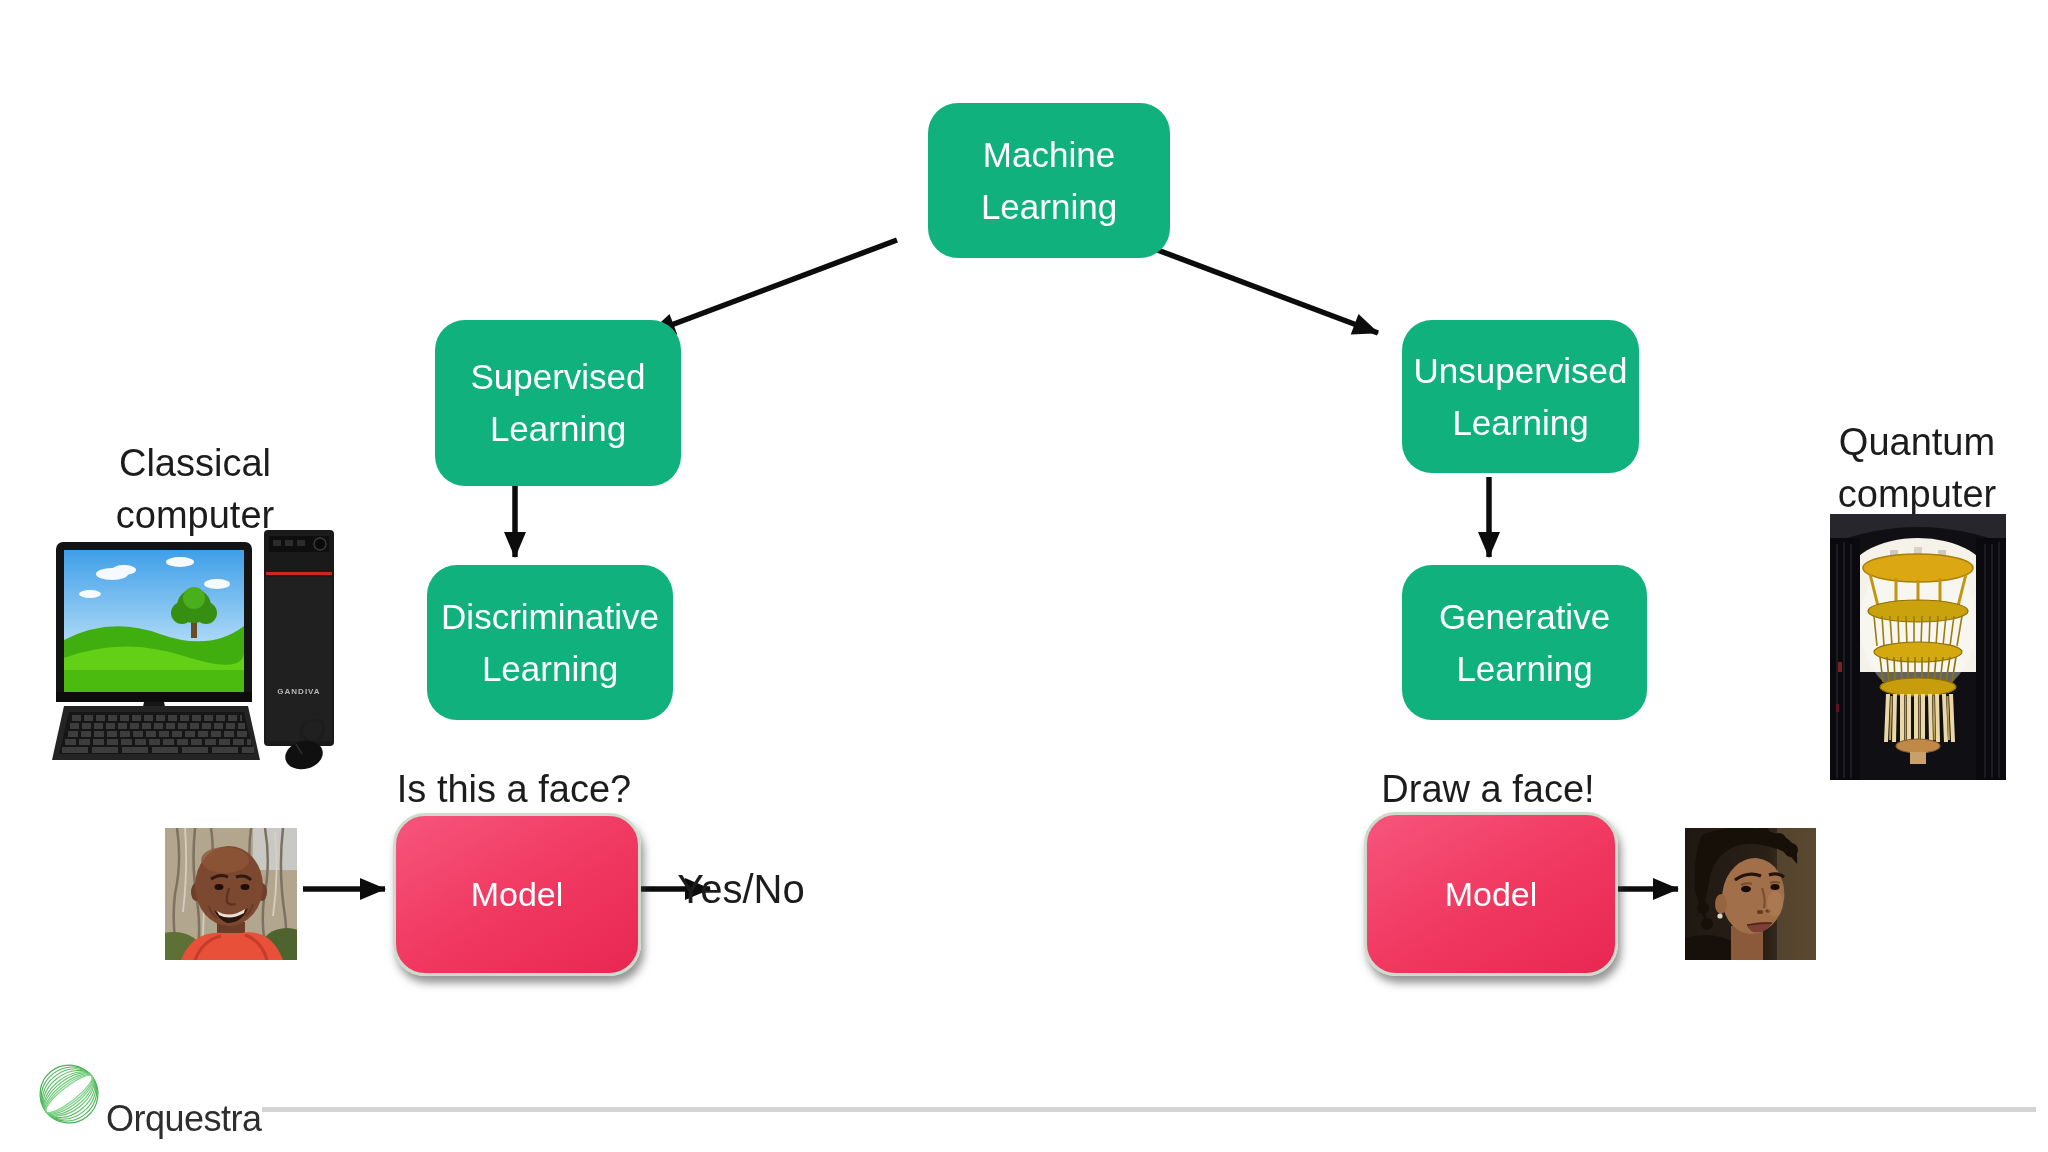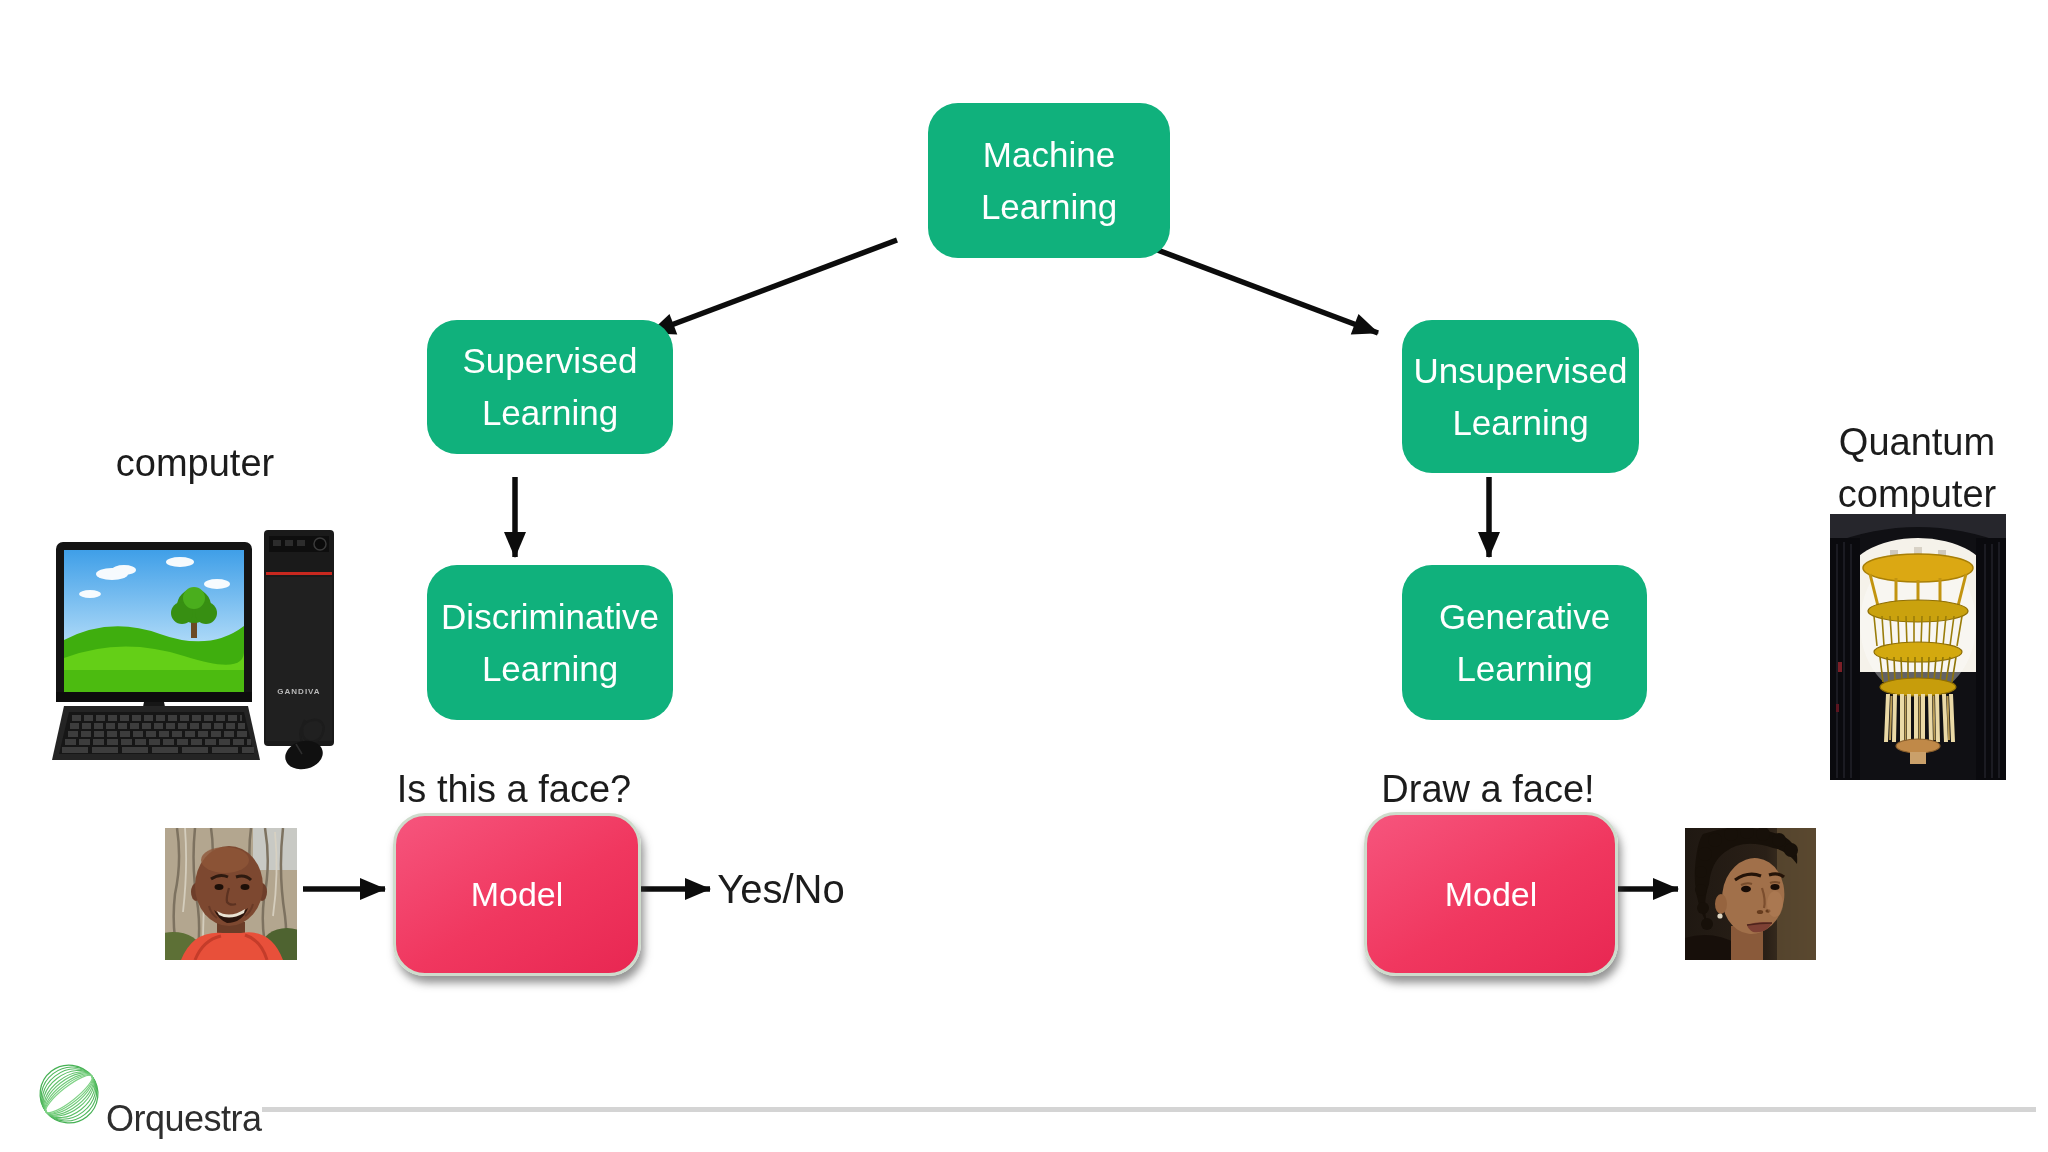--- a/index.html
+++ b/index.html
@@ -40,56 +40,57 @@
       <line x1="640" y1="889" x2="710" y2="889" marker-end="url(#ah)"></line>
       <line x1="1616" y1="889" x2="1678" y2="889" marker-end="url(#ah)"></line>
     </g>
   </svg>
 
   <div class="gnode" style="left:893px;top:103px;width:242px;height:155px">
     <div class="nline">Machine</div>
     <div class="nline">Learning</div>
   </div>
 
-  <div class="gnode" style="left:392px;top:320px;width:246px;height:134px">
+  <div class="gnode" style="left:400px;top:320px;width:246px;height:166px">
     <div class="nline">Supervised</div>
     <div class="nline">Learning</div>
   </div>
 
   <div class="gnode" style="left:1367px;top:320px;width:237px;height:153px">
     <div class="nline">Unsupervised</div>
     <div class="nline">Learning</div>
   </div>
 
   <div class="gnode" style="left:392px;top:565px;width:246px;height:155px">
     <div class="nline">Discriminative</div>
     <div class="nline">Learning</div>
   </div>
 
   <div class="gnode" style="left:1367px;top:565px;width:245px;height:155px">
     <div class="nline">Generative</div>
     <div class="nline">Learning</div>
   </div>
 
   <div class="blabel" style="left:75px;top:437px;width:240px">
+    <div>Classical</div>
     <div>computer</div>
   </div>
 
   <div class="blabel" style="left:1812px;top:416px;width:210px">
     <div>Quantum</div>
     <div>computer</div>
   </div>
 
   <div class="prompt" style="left:393px;top:768px;width:242px">Is this a face?</div>
 
   <div class="model" style="left:393px;top:813px;width:242px;height:157px">
     <span>Model</span>
   </div>
 
-  <div class="prompt" style="left:716px;top:867px;width:130px;font-size:40px">Yes/No</div>
+  <div class="prompt" style="left:676px;top:867px;width:130px;font-size:40px">Yes/No</div>
 
   <div class="prompt" style="left:1364px;top:768px;width:248px">Draw a face!</div>
 
   <div class="model" style="left:1364px;top:812px;width:248px;height:158px">
     <span>Model</span>
   </div>
 
   <svg class="abs" style="left:52px;top:528px" width="288" height="245" viewBox="0 0 288 245">
 
     <defs>

